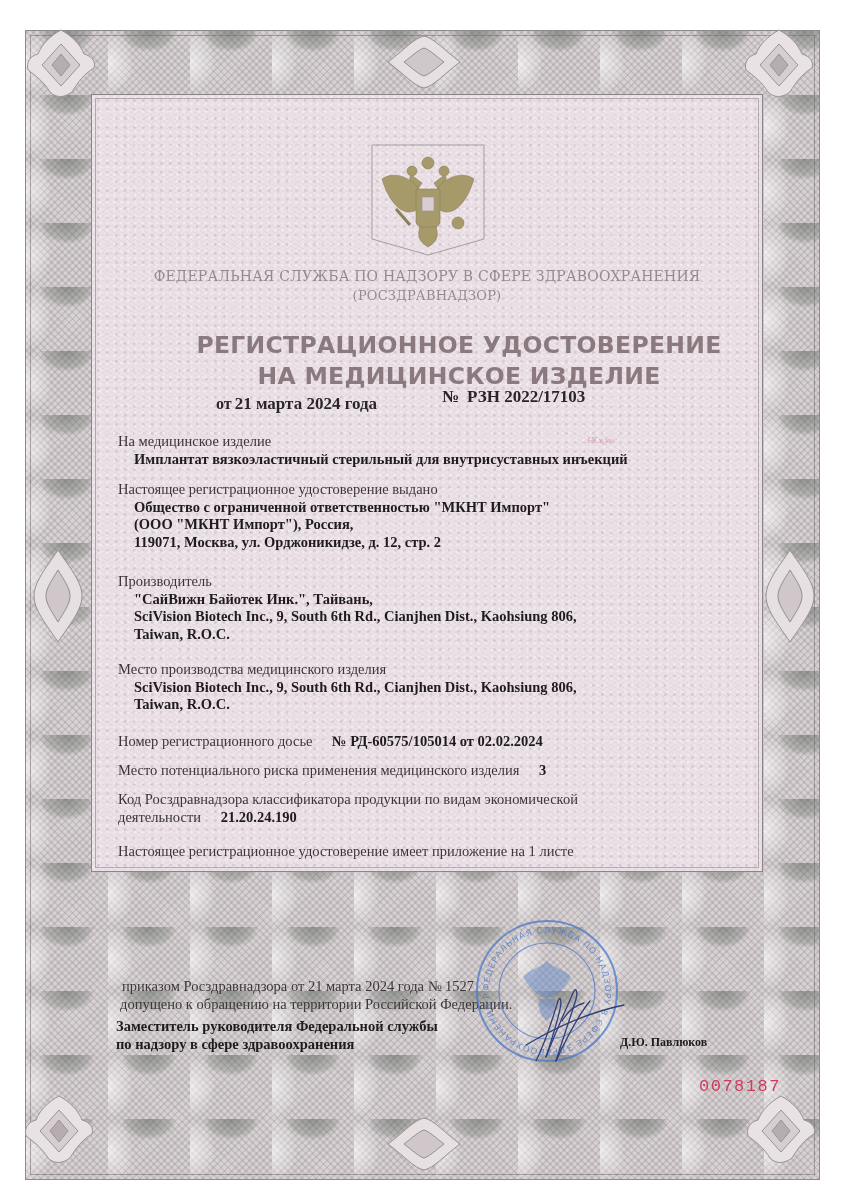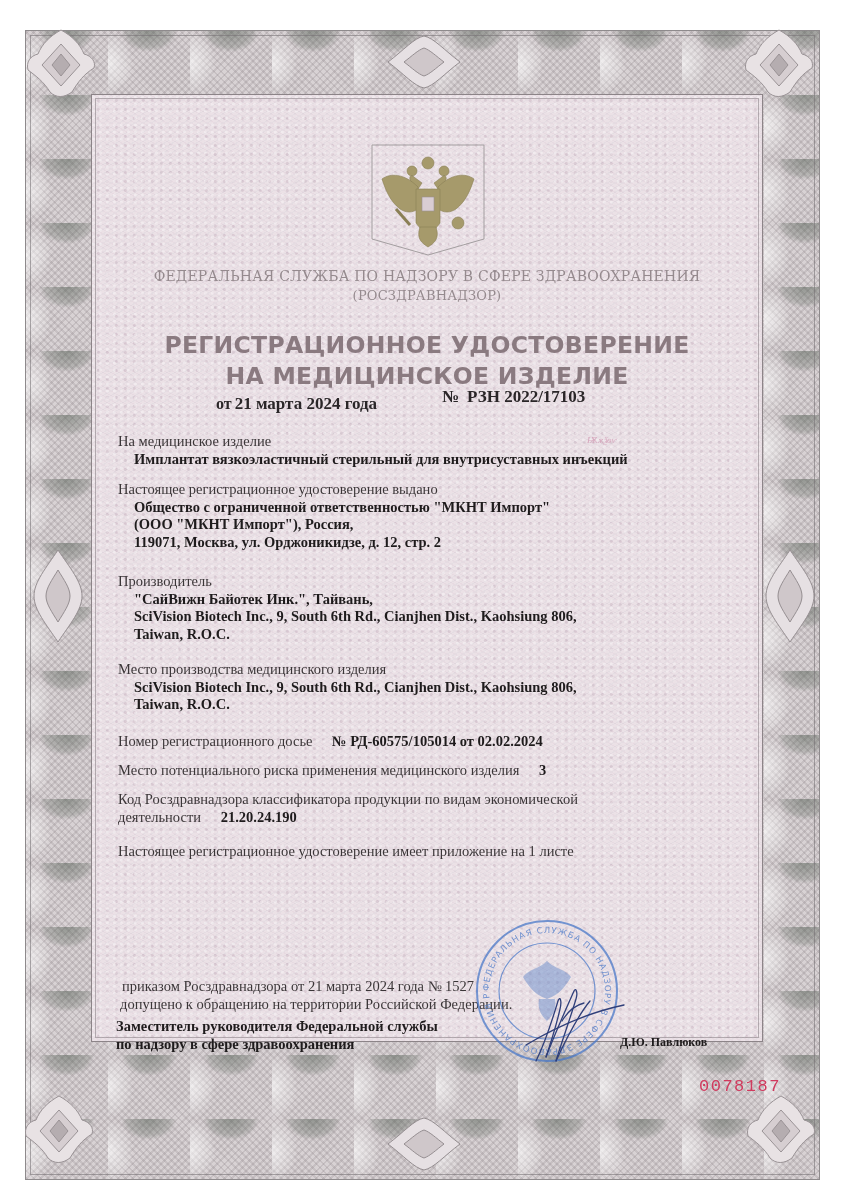--- a/index.html
+++ b/index.html
@@ -28,21 +28,21 @@
   .corner.tr { left: 740px; top: 26px; }
   .corner.bl { left: 20px; top: 1092px; }
   .corner.br { left: 742px; top: 1092px; }
   .side-ornament { position: absolute; width: 56px; height: 96px; z-index: 2; }
   .side-ornament.l { left: 30px; top: 548px; }
   .side-ornament.r { left: 762px; top: 548px; }
   .top-ornament { position: absolute; left: 384px; top: 32px; width: 80px; height: 60px; z-index: 2; }
   .bot-ornament { position: absolute; left: 384px; top: 1114px; width: 80px; height: 60px; z-index: 2; }
 
   .panel {
-    position: absolute; left: 91px; top: 94px; width: 672px; height: 948px;
+    position: absolute; left: 91px; top: 94px; width: 672px; height: 778px;
     box-sizing: border-box; border: 1px solid #8c8488;
     background-color: #ebe1e6;
     background-image:
       radial-gradient(circle at 20% 30%, rgba(255,255,255,0.35) 0 1px, transparent 2px),
       radial-gradient(circle at 70% 60%, rgba(170,140,160,0.25) 0 1px, transparent 2px),
       repeating-linear-gradient(30deg, rgba(200,170,190,0.12) 0 1px, transparent 1px 4px),
       repeating-linear-gradient(-30deg, rgba(180,190,200,0.12) 0 1px, transparent 1px 4px);
     background-size: 7px 7px, 9px 9px, auto, auto;
     z-index: 1;
   }
@@ -55,21 +55,21 @@
   .agency {
     position: absolute; left: 0; width: 100%; text-align: center;
     font-family: "DejaVu Serif", serif; color: #958a8e; letter-spacing: 0.2px;
   }
   .agency.l1 { top: 173px; font-size: 14px; }
   .agency.l2 { top: 193px; font-size: 13px; }
 
   .title {
     position: absolute; left: 0; width: 100%; text-align: center;
     font-family: "DejaVu Sans", sans-serif; font-weight: bold; color: #8a7a80;
-    font-size: 23.5px; letter-spacing: 0.3px;
+    font-size: 23.5px; letter-spacing: 0.3px; padding-left: 32px;
   }
   .title.l1 { top: 236px; }
   .title.l2 { top: 267px; }
 
   .date-line {
     position: absolute; top: 299px; left: 124px;
     font-family: "Liberation Serif", serif; font-weight: bold; font-size: 17px; color: #2a2628;
   }
   .date-line .pre { font-size: 16px; margin-right: 3px; }
   .reg-no {

